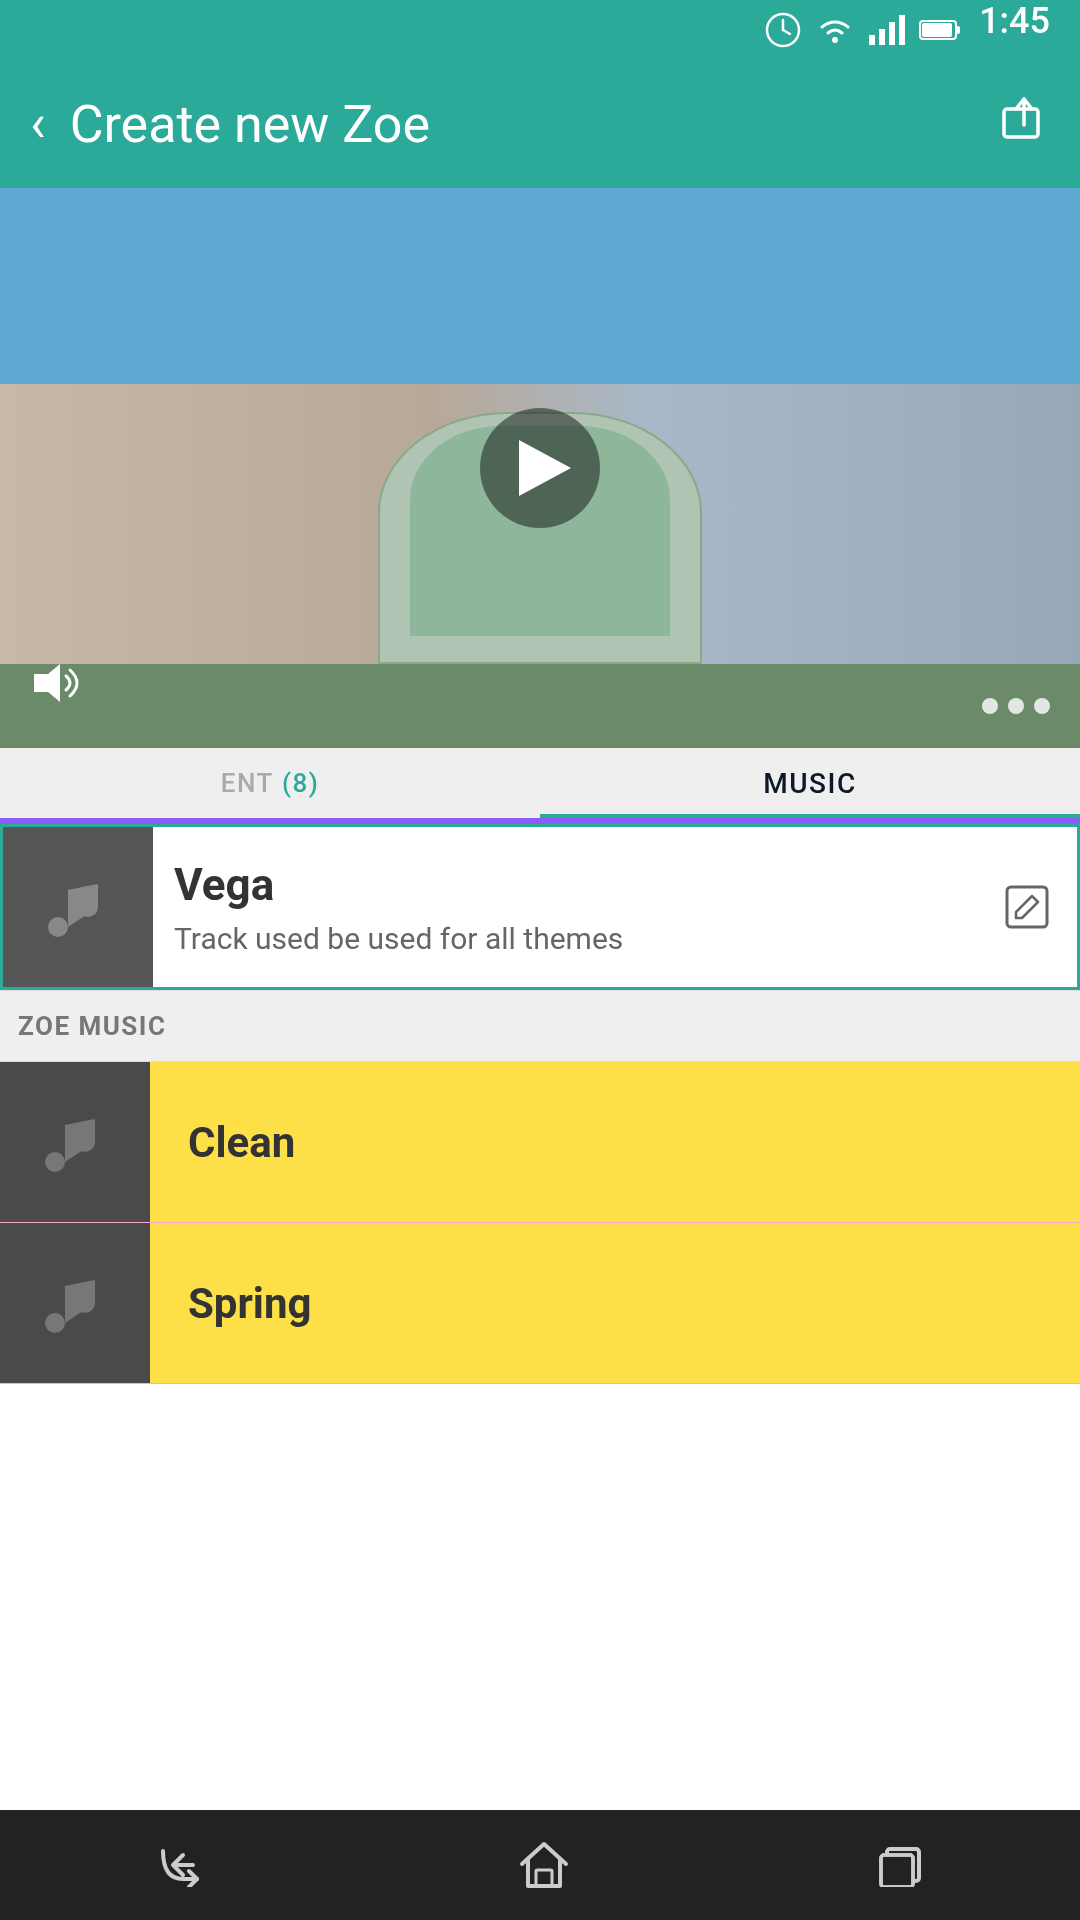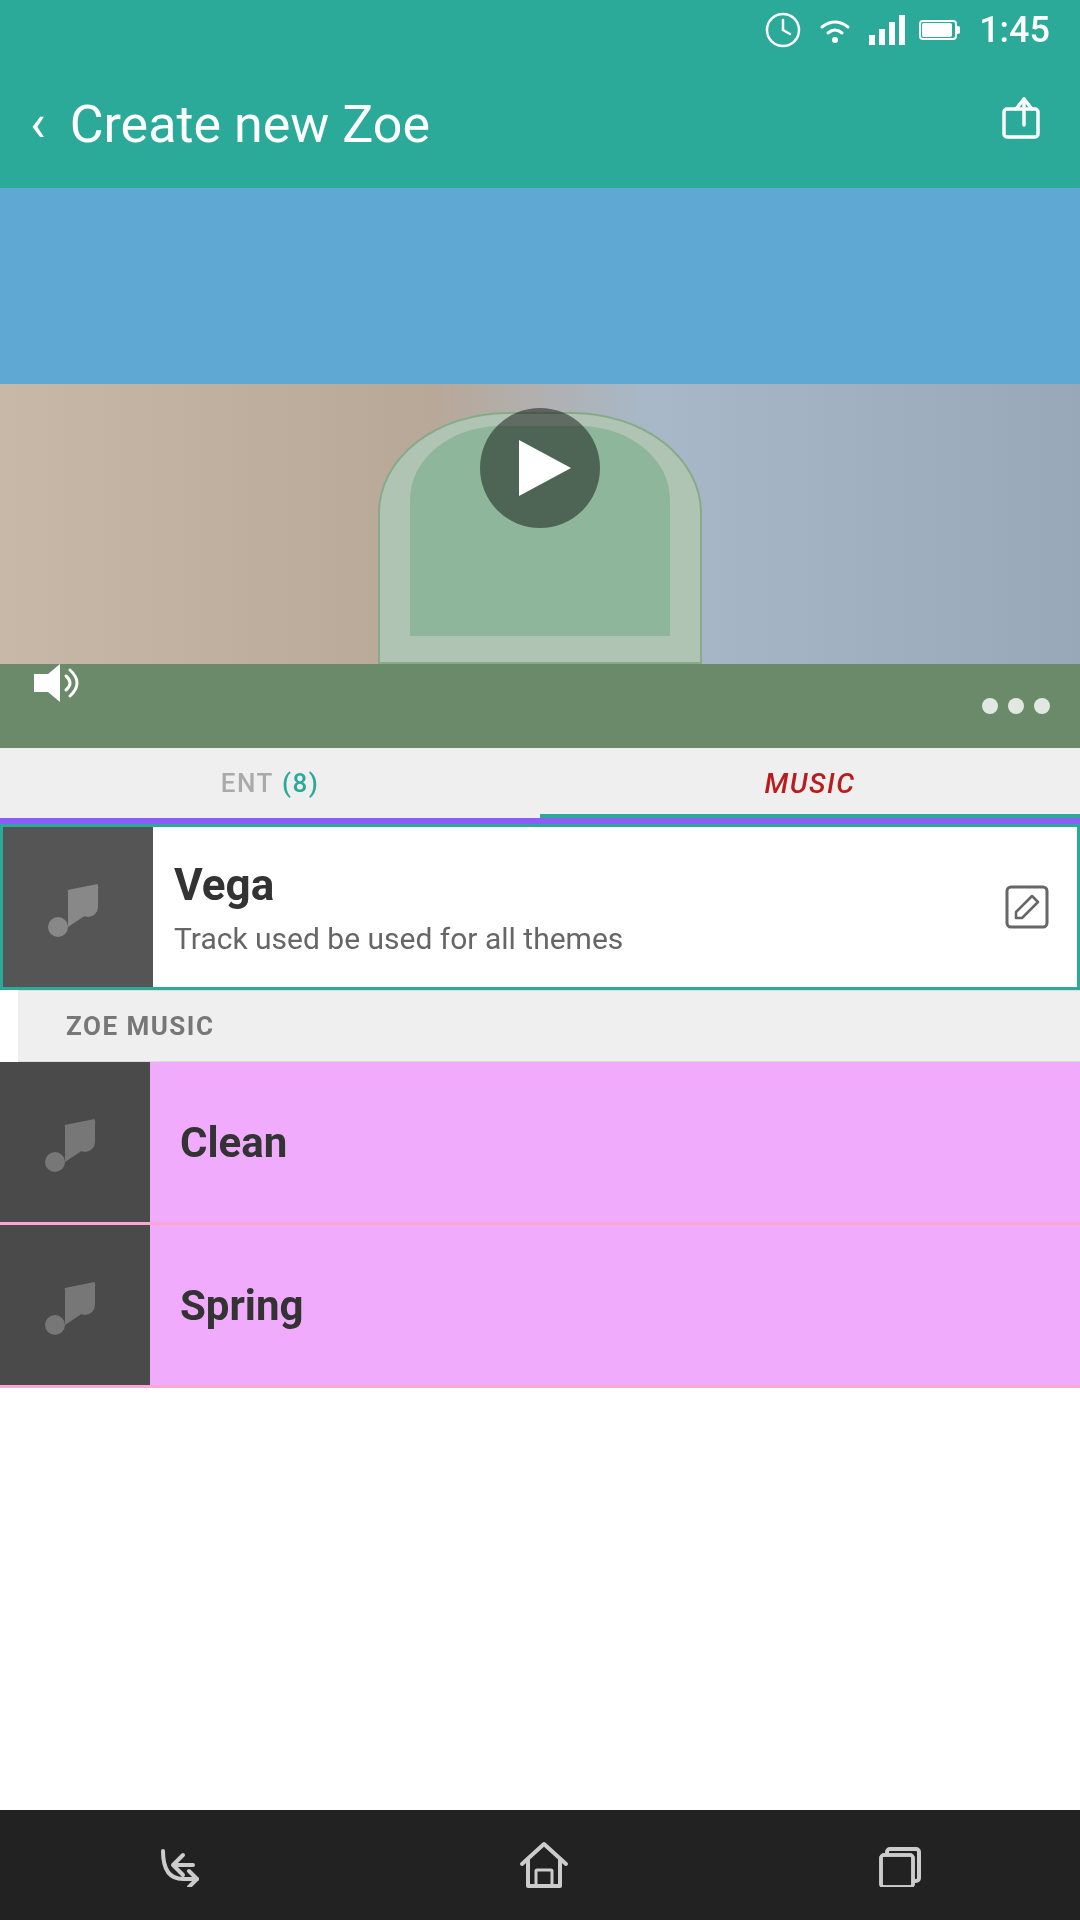--- a/index.html
+++ b/index.html
@@ -13,21 +13,20 @@
       overflow: hidden;
       display: flex;
       flex-direction: column;
     }
 
     
     .status-bar {
       background: #2baa9a;
       height: 60px;
       display: flex;
-      align-items: center;
       justify-content: flex-end;
       padding: 0 30px;
       gap: 18px;
       flex-shrink: 0;
     }
     .status-icons {
       display: flex;
       align-items: center;
       gap: 14px;
       color: white;
@@ -155,22 +154,21 @@
       align-items: center;
       justify-content: center;
       font-size: 28px;
       font-weight: 500;
       letter-spacing: 1.5px;
       color: #888;
       cursor: pointer;
       position: relative;
     }
     .tab.active {
-      color: #b91c1c;
-      font-style: italic;
+      color: #0f172a;
     }
     .tab.active::after {
       content: '';
       position: absolute;
       bottom: 0;
       left: 0; right: 0;
       height: 4px;
       background: #2baa9a;
     }
     .tab-badge {
@@ -229,40 +227,40 @@
       color: #555;
       font-size: 40px;
       cursor: pointer;
       flex-shrink: 0;
       padding-right: 20px;
     }
 
     
     .section-header {
       background: #efefef;
-      padding: 20px 48px;
+      padding: 20px 18px;
       border-top: 1px solid #ddd;
       border-bottom: 1px solid #ddd;
-      margin-left: 18px;
     }
     .section-label {
       font-size: 26px;
       font-weight: 700;
       color: #777;
       letter-spacing: 1.5px;
     }
 
     
     .music-item {
       display: flex;
       align-items: center;
       min-height: 160px;
-      border-bottom: 3px solid #f9a8d4;
-      background: #f0abfc;
-      cursor: pointer;
+      border-bottom: 1px solid #f9a8d4;
+      background: #fde047;
+      cursor: pointer;
+      gap: 8px;
     }
     .music-item-icon-box {
       width: 150px;
       min-height: 160px;
       background: #4a4a4a;
       display: flex;
       align-items: center;
       justify-content: center;
       flex-shrink: 0;
     }

